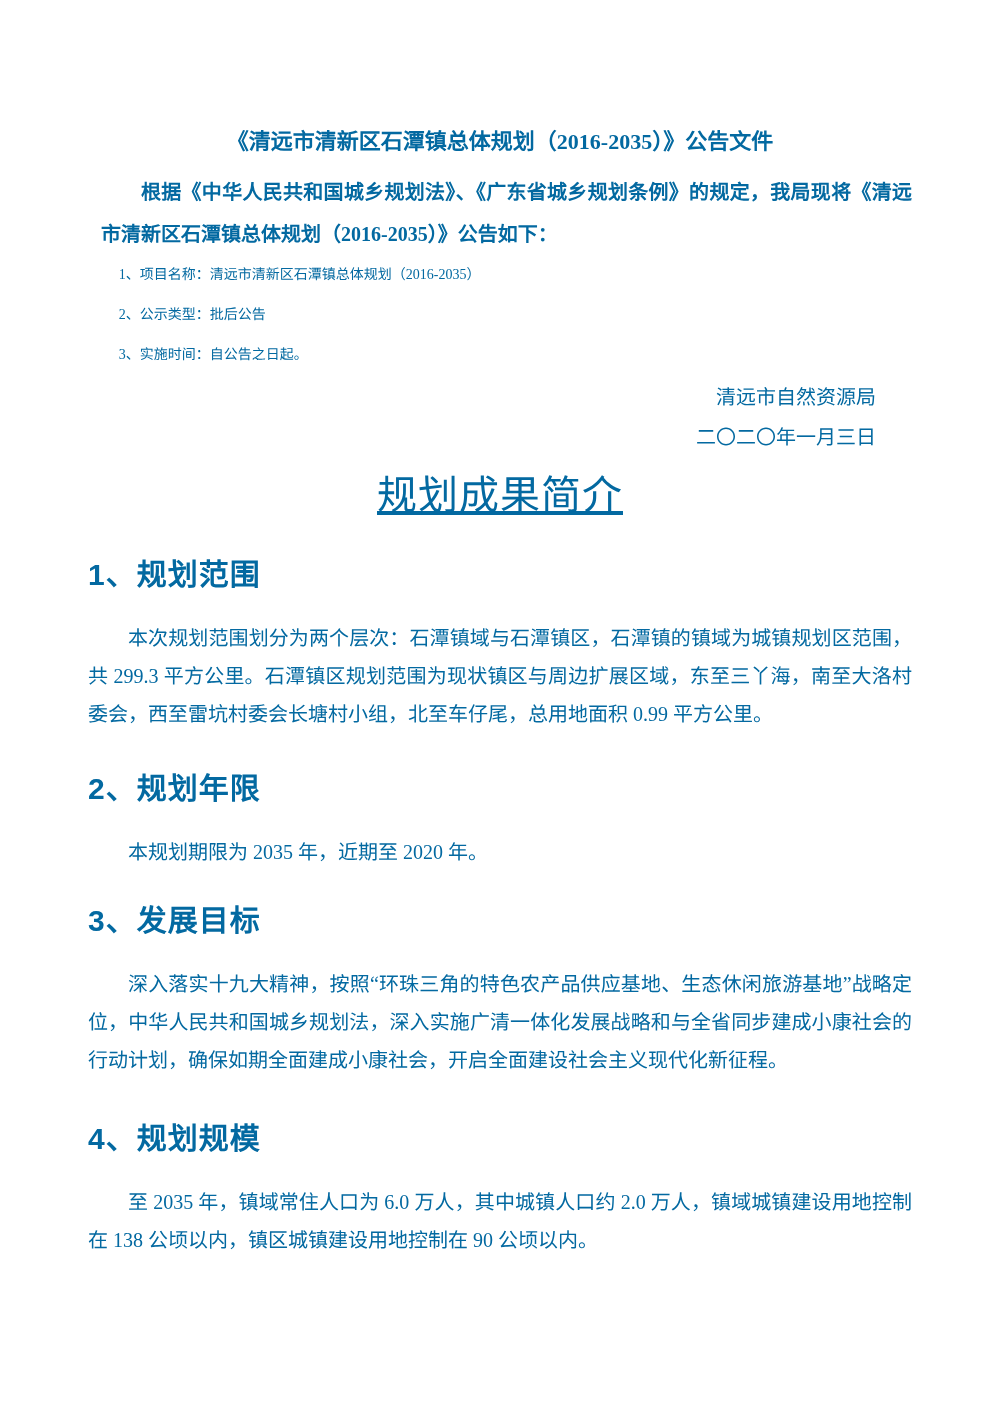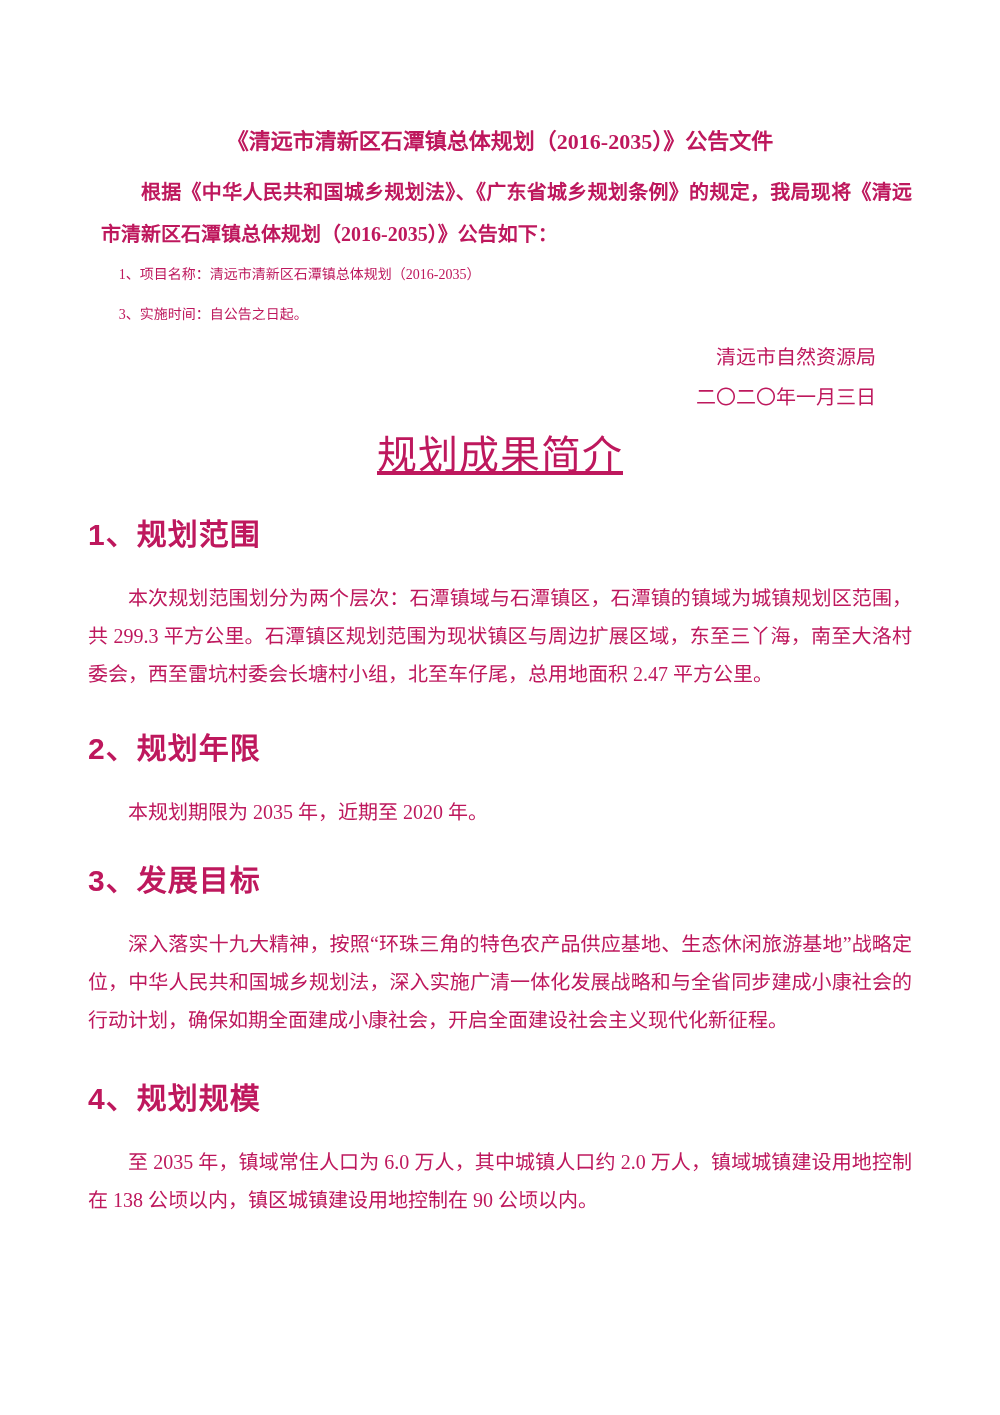--- a/index.html
+++ b/index.html
@@ -8,21 +8,21 @@
     background: #ffffff;
   }
   .page {
     position: relative;
     width: 1000px;
     height: 1415px;
     box-sizing: border-box;
     margin: 0 auto;
     padding: 125px 88px 0 88px;
     background: #ffffff;
-    color: #be185d;
+    color: #0369a1;
     font-family: "Liberation Serif", "DejaVu Serif", serif;
     overflow: hidden;
   }
   .doc-title {
     margin: 0;
     font-size: 22px;
     line-height: 34px;
     font-weight: bold;
     text-align: center;
   }
@@ -82,32 +82,33 @@
 <body>
 
 <div class="page">
 
   <h1 class="doc-title">《清远市清新区石潭镇总体规划（2016-2035）》公告文件</h1>
 
   <p class="intro">根据《中华人民共和国城乡规划法》、《广东省城乡规划条例》的规定，我局现将《清远市清新区石潭镇总体规划（2016-2035）》公告如下：</p>
 
   <div class="notice-items">
     <div class="notice-item">1、项目名称：清远市清新区石潭镇总体规划（2016-2035）</div>
+    <div class="notice-item">2、公示类型：批后公告</div>
     <div class="notice-item">3、实施时间：自公告之日起。</div>
   </div>
 
   <div class="sign-block">
     <div>清远市自然资源局</div>
     <div>二〇二〇年一月三日</div>
   </div>
 
   <h2 class="summary-title">规划成果简介</h2>
 
   <h3 class="sec-heading h1">1、规划范围</h3>
-  <p class="sec-body">本次规划范围划分为两个层次：石潭镇域与石潭镇区，石潭镇的镇域为城镇规划区范围，共 299.3 平方公里。石潭镇区规划范围为现状镇区与周边扩展区域，东至三丫海，南至大洛村委会，西至雷坑村委会长塘村小组，北至车仔尾，总用地面积 2.47 平方公里。</p>
+  <p class="sec-body">本次规划范围划分为两个层次：石潭镇域与石潭镇区，石潭镇的镇域为城镇规划区范围，共 299.3 平方公里。石潭镇区规划范围为现状镇区与周边扩展区域，东至三丫海，南至大洛村委会，西至雷坑村委会长塘村小组，北至车仔尾，总用地面积 0.99 平方公里。</p>
 
   <h3 class="sec-heading h2">2、规划年限</h3>
   <p class="sec-body">本规划期限为 2035 年，近期至 2020 年。</p>
 
   <h3 class="sec-heading h3">3、发展目标</h3>
   <p class="sec-body">深入落实十九大精神，按照“环珠三角的特色农产品供应基地、生态休闲旅游基地”战略定位，中华人民共和国城乡规划法，深入实施广清一体化发展战略和与全省同步建成小康社会的行动计划，确保如期全面建成小康社会，开启全面建设社会主义现代化新征程。</p>
 
   <h3 class="sec-heading h4">4、规划规模</h3>
   <p class="sec-body">至 2035 年，镇域常住人口为 6.0 万人，其中城镇人口约 2.0 万人，镇域城镇建设用地控制在 138 公顷以内，镇区城镇建设用地控制在 90 公顷以内。</p>
 

